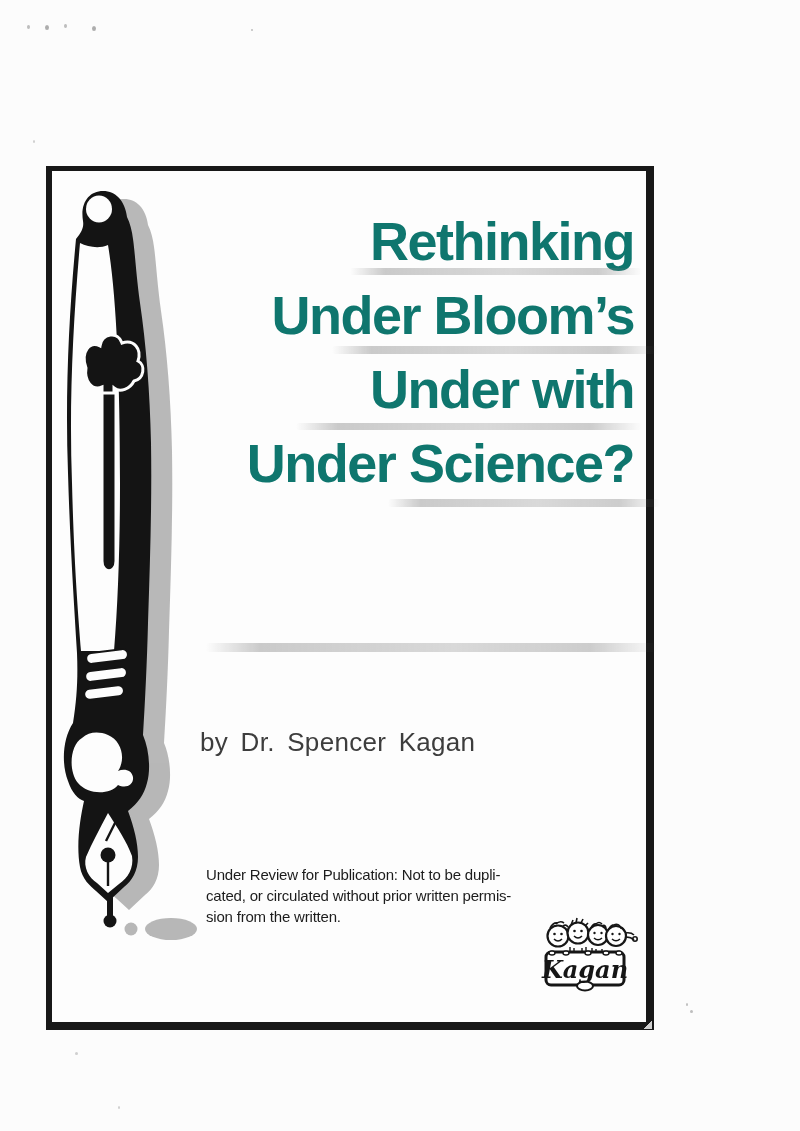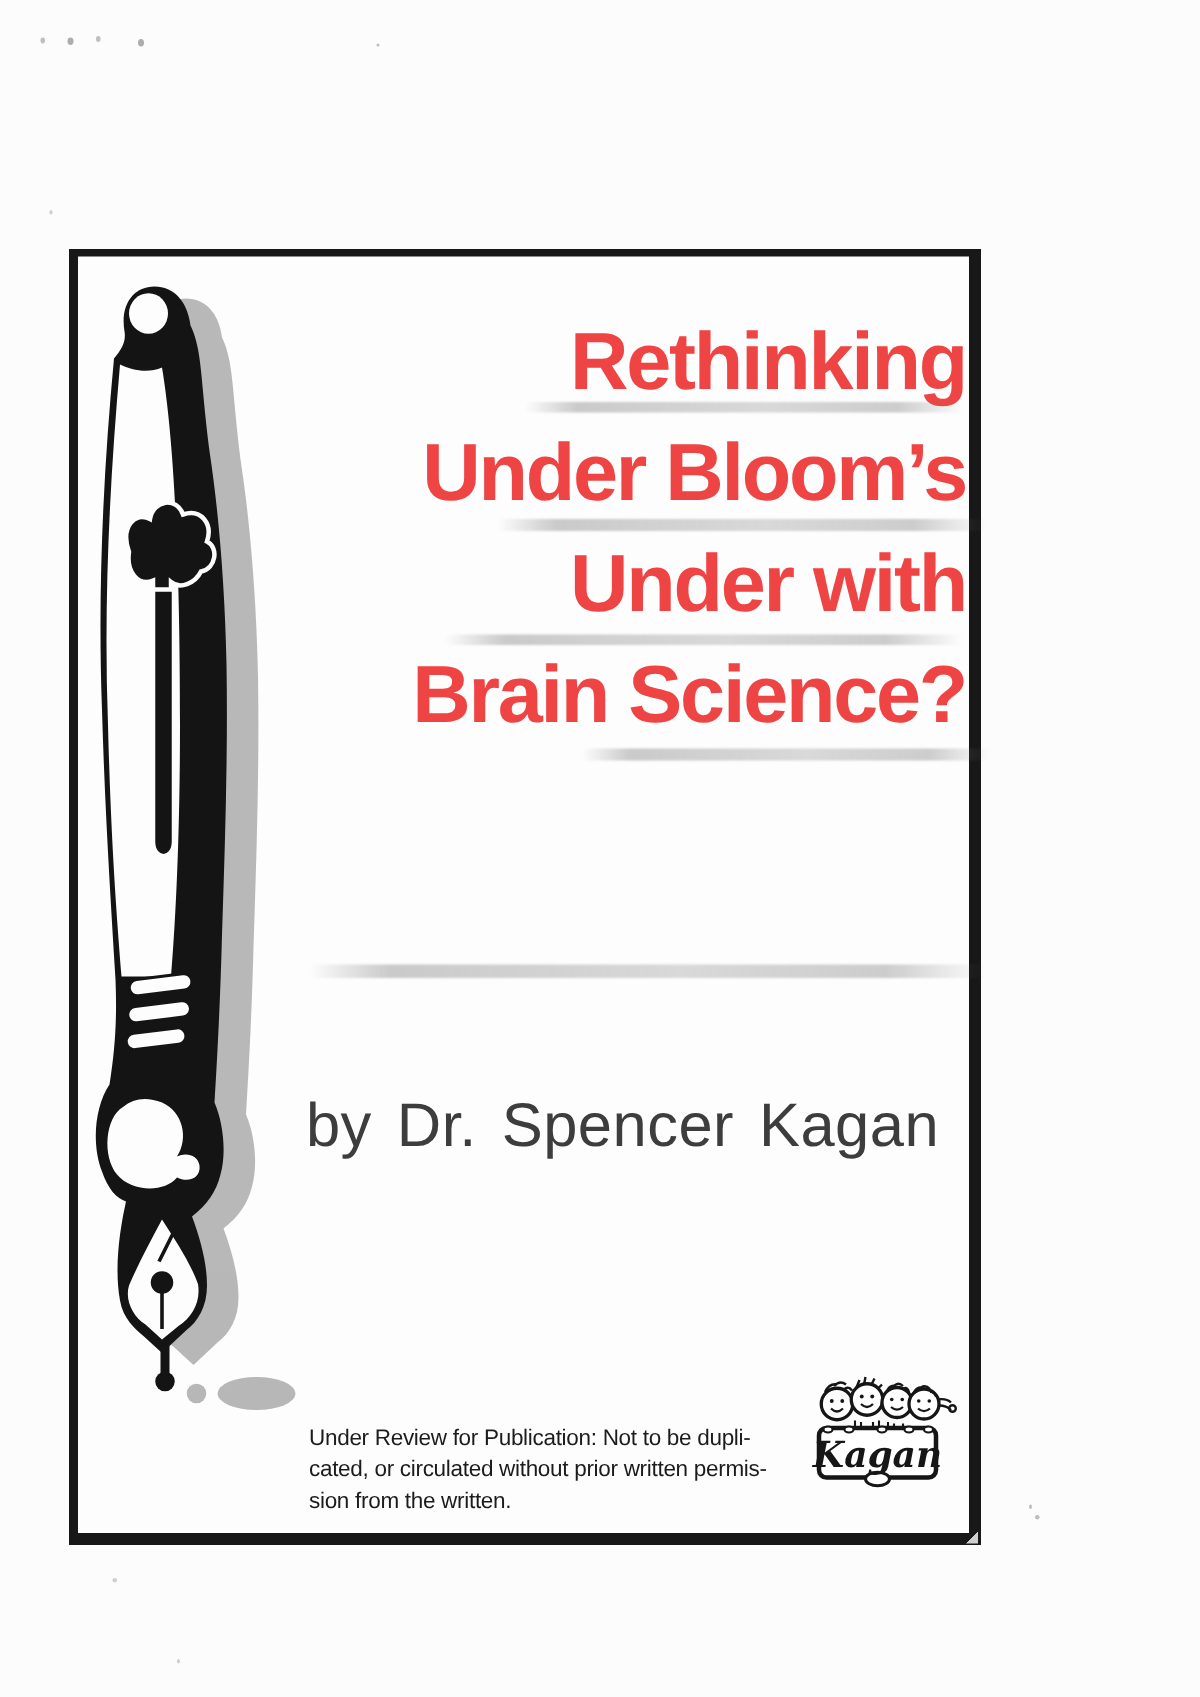--- a/index.html
+++ b/index.html
@@ -21,38 +21,38 @@
     position:absolute;left:644px;top:1021px;width:8px;height:8px;
     background:linear-gradient(135deg, transparent 49%, #fdfdfd 50%);
     opacity:.8;
   }
 
   
   .pen-svg{position:absolute;left:56px;top:183px;width:190px;height:760px;}
 
   
   .title-block{
-    position:absolute;left:210px;top:204px;width:434px;
-    text-align:right;color:#ef4444;
+    position:absolute;left:200px;top:204px;width:434px;
+    text-align:right;color:#0f766e;
   }
   .title-line{
     font-size:54px;line-height:74px;font-weight:700;
     letter-spacing:-1.5px;white-space:nowrap;
   }
 
   
   .byline{
     position:absolute;left:200px;top:727px;width:430px;
-    text-align:center;font-size:41px;font-weight:400;color:#3d3d3d;
+    text-align:left;font-size:26px;font-weight:400;color:#3d3d3d;
     letter-spacing:.3px;word-spacing:5px;white-space:nowrap;
   }
 
   
   .disclaimer{
-    position:absolute;left:206px;top:948px;width:330px;color:#1c1c1c;
+    position:absolute;left:206px;top:864px;width:330px;color:#1c1c1c;
   }
   .disclaimer div{
     font-size:15px;line-height:21px;letter-spacing:-.2px;white-space:nowrap;
   }
 
   
   .logo-svg{position:absolute;left:538px;top:906px;width:104px;height:88px;}
 
   
   .smudge{
@@ -163,21 +163,21 @@
       <line x1="61" y1="636" x2="50" y2="658" stroke="#141414" stroke-width="2.4"></line>
       <circle cx="52" cy="672" r="7.5" fill="#141414"></circle>
       <line x1="52" y1="679" x2="52" y2="703" stroke="#141414" stroke-width="2.4"></line>
     </g>
   </svg>
 
   <div class="title-block">
     <div class="title-line">Rethinking</div>
     <div class="title-line">Under Bloom’s</div>
     <div class="title-line">Under with</div>
-    <div class="title-line">Brain Science?</div>
+    <div class="title-line">Under Science?</div>
   </div>
 
   <div class="smudge s1"></div>
   <div class="smudge s2"></div>
   <div class="smudge s3"></div>
   <div class="smudge s4"></div>
   <div class="smudge s5"></div>
 
   <div class="byline">by Dr. Spencer Kagan</div>
 

